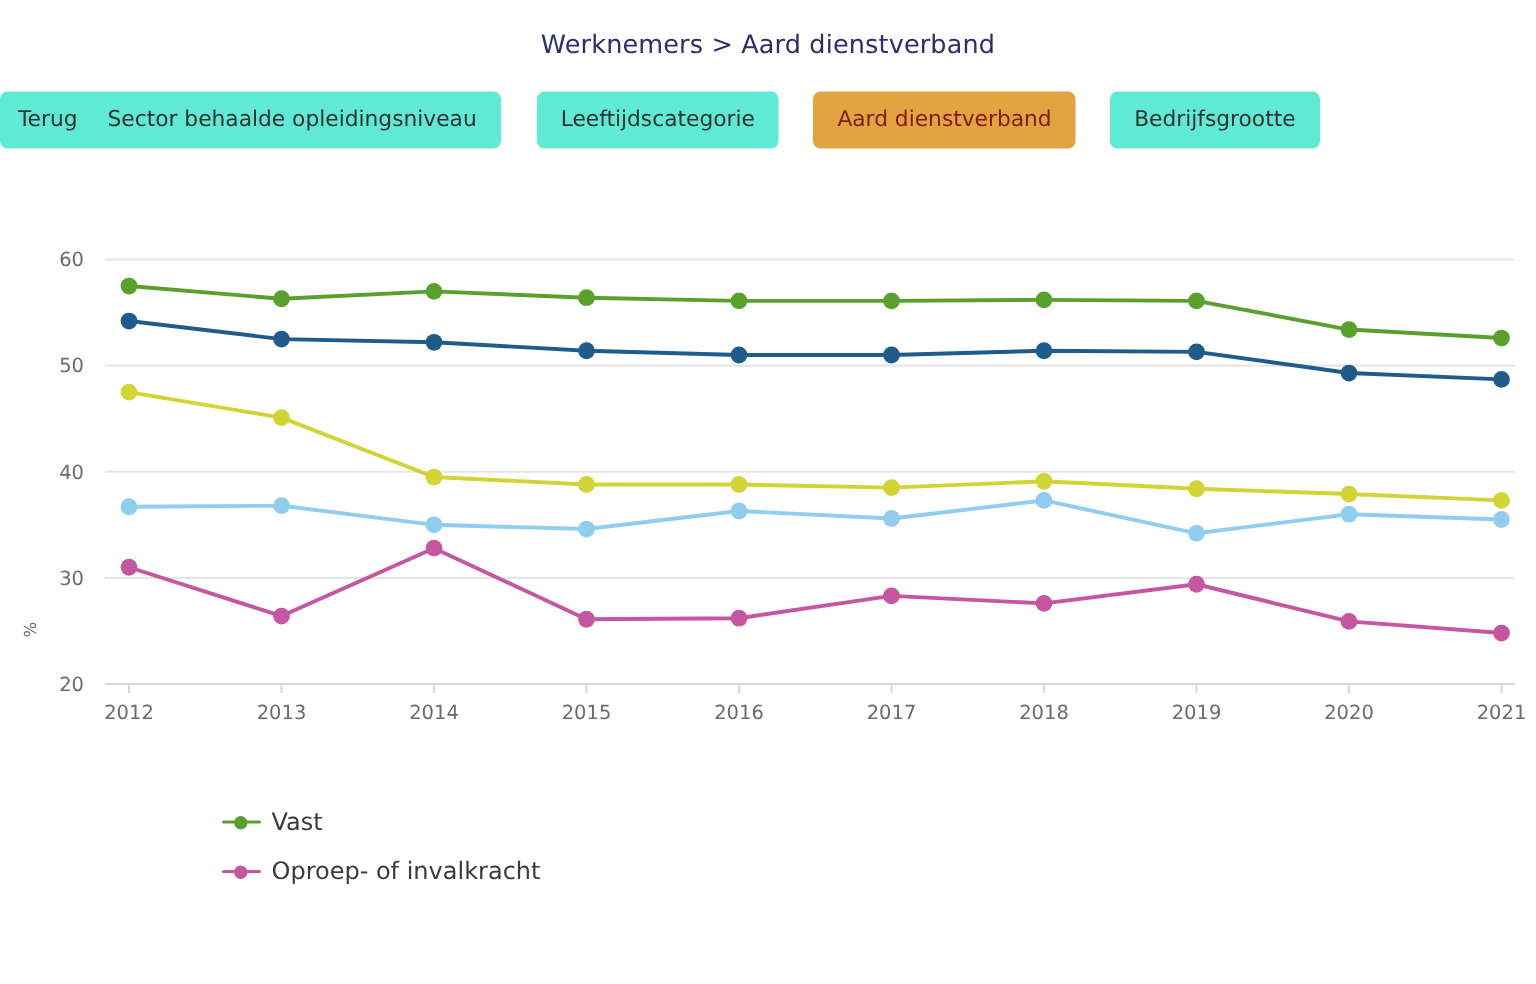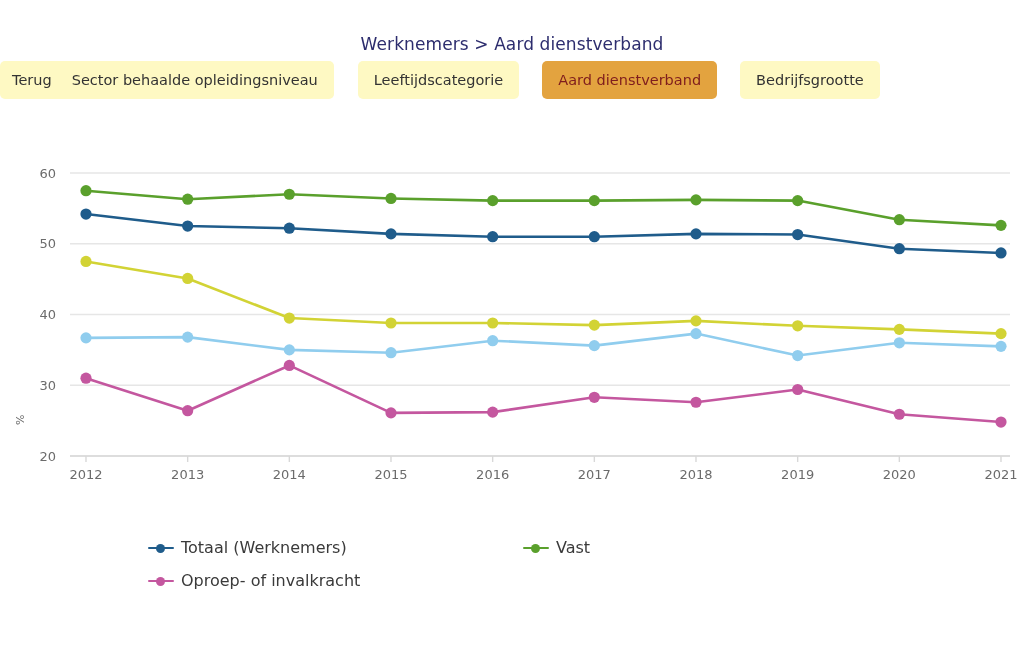--- a/index.html
+++ b/index.html
@@ -17,39 +17,39 @@
     position: relative;
   }
 
   
   .page-title {
     width: 100%;
     text-align: center;
     font-size: 17px;
     color: #2d2d6e;
     letter-spacing: .1px;
-    padding-top: 34px;
+    padding-top: 20px;
     box-sizing: border-box;
     white-space: nowrap;
   }
 
   
   .button-bar {
     position: absolute;
     top: 60px;
     left: 0;
     width: 1024px;
     height: 40px;
     display: flex;
     align-items: center;
   }
   .btn {
     height: 38px;
     line-height: 38px;
-    background: #fef9c3;
+    background: #5eead4;
     color: #333333;
     border: none;
     border-radius: 5px;
     font-family: "DejaVu Sans", "Liberation Sans", sans-serif;
     font-size: 14.5px;
     padding: 0 16px;
     cursor: pointer;
     white-space: nowrap;
     box-sizing: border-box;
   }
@@ -226,27 +226,20 @@
       <circle cx="594.3333333333334" cy="277.2775" r="5.6" fill="#c4579f"></circle>
       <circle cx="696" cy="282.23" r="5.6" fill="#c4579f"></circle>
       <circle cx="797.6666666666667" cy="269.495" r="5.6" fill="#c4579f"></circle>
       <circle cx="899.3333333333334" cy="294.2575" r="5.6" fill="#c4579f"></circle>
       <circle cx="1001" cy="302.03999999999996" r="5.6" fill="#c4579f"></circle>
     </svg>
 </div>
 
 <div class="legend">
   <div class="legend-row">
-    <div class="legend-item legend-col-1">
-      <span class="legend-marker">
-        <span class="lm-line" id="lm-line-0" style="background: rgb(31, 92, 139);"></span>
-          <span class="lm-dot" id="lm-dot-0" style="background: rgb(31, 92, 139);"></span>
-      </span>
-      <span class="legend-label">Totaal (Werknemers)</span>
-    </div>
     <div class="legend-item">
       <span class="legend-marker">
         <span class="lm-line" id="lm-line-1" style="background: rgb(90, 160, 44);"></span>
           <span class="lm-dot" id="lm-dot-1" style="background: rgb(90, 160, 44);"></span>
       </span>
       <span class="legend-label">Vast</span>
     </div>
   </div>
   <div class="legend-row">
     <div class="legend-item legend-col-1">

